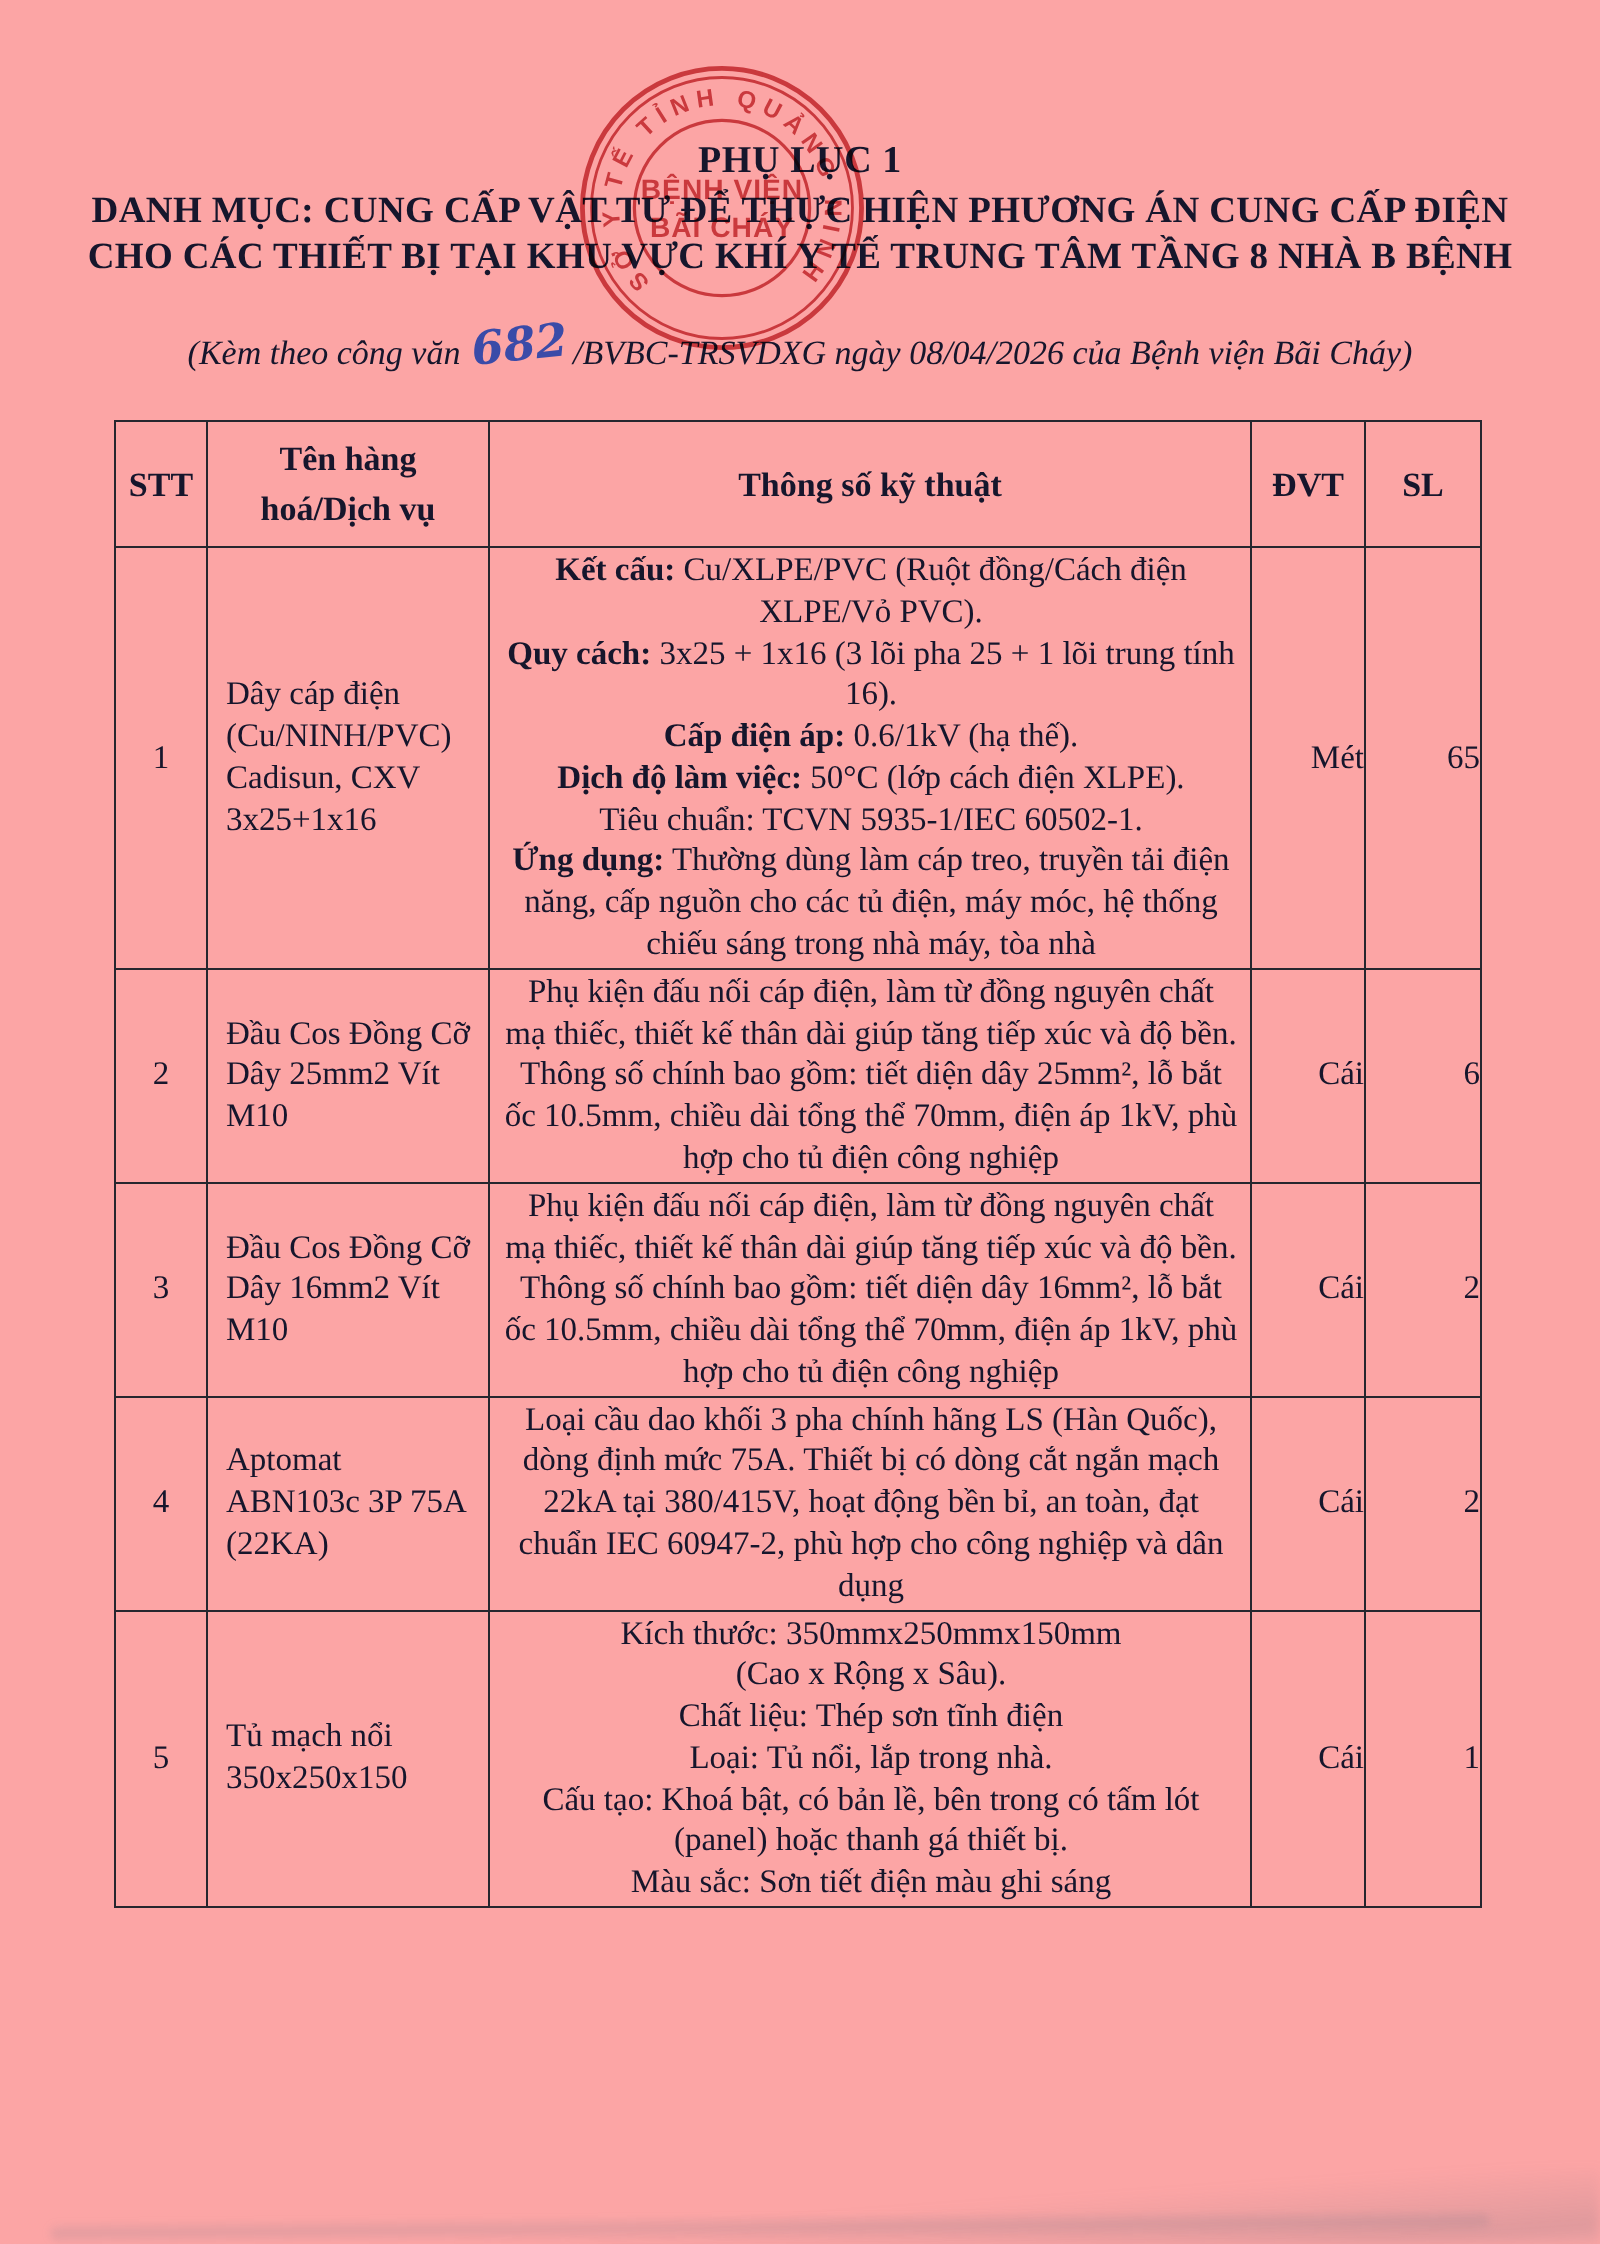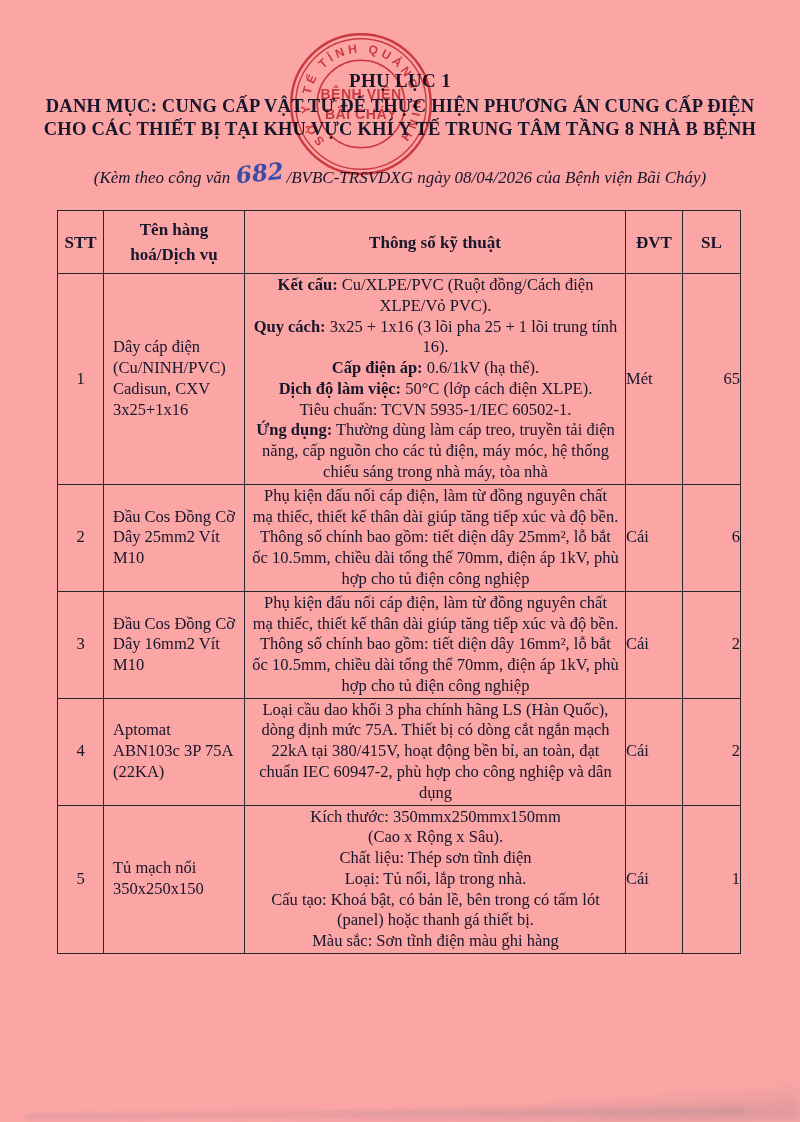--- a/index.html
+++ b/index.html
@@ -73,21 +73,21 @@
   table.items th{
     font-size:17px;font-weight:bold;
     text-align:center;
     padding:6px 2px;
     height:57px;
     line-height:25px;
   }
   td.c-stt{width:46px;text-align:center;}
   td.c-name{padding:3px 4px 3px 9px;text-align:left;}
   td.c-spec{padding:1px 6px 1px 7px;text-align:left;vertical-align:top;}
-  td.c-unit{text-align:left;}
+  td.c-unit{text-align:right;}
   td.c-qty{text-align:right;}
   .spec-line{display:block;text-align:center;}
   .spec-line .bld{font-weight:bold;}
   tbody tr:nth-child(1){height:208px;}
   tbody tr:nth-child(2){height:102px;}
   tbody tr:nth-child(3){height:103px;}
   tbody tr:nth-child(4){height:102px;}
   tbody tr:nth-child(5){height:138px;}
   
   .scan-shadow{
@@ -196,21 +196,21 @@
         </tr>
         <tr>
           <td class="c-stt">5</td>
           <td class="c-name">Tủ mạch nổi 350x250x150</td>
           <td class="c-spec">
             <div class="spec-line"><span>Kích thước: 350mmx250mmx150mm</span></div>
             <div class="spec-line"><span>(Cao x Rộng x Sâu).</span></div>
             <div class="spec-line"><span>Chất liệu: Thép sơn tĩnh điện</span></div>
             <div class="spec-line"><span>Loại: Tủ nổi, lắp trong nhà.</span></div>
             <div class="spec-line"><span>Cấu tạo: Khoá bật, có bản lề, bên trong có tấm lót (panel) hoặc thanh gá thiết bị.</span></div>
-            <div class="spec-line"><span>Màu sắc: Sơn tĩnh điện màu ghi hàng</span></div>
+            <div class="spec-line"><span>Màu sắc: Sơn tiết điện màu ghi sáng</span></div>
           </td>
           <td class="c-unit">Cái</td>
           <td class="c-qty">1</td>
         </tr>
       </tbody>
   </table>
 
   <div class="scan-shadow"></div>
   <div class="scan-streak"></div>
 </div>

